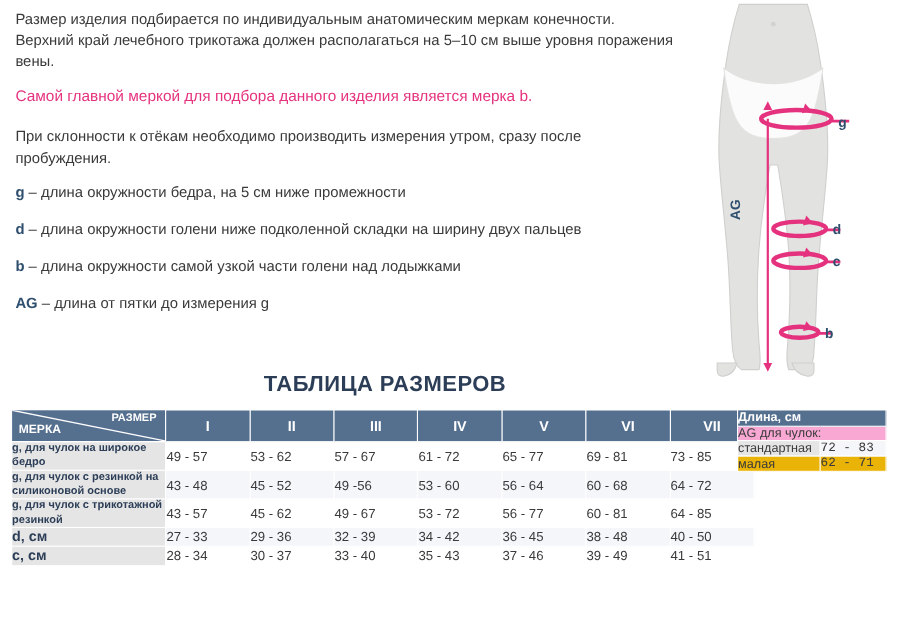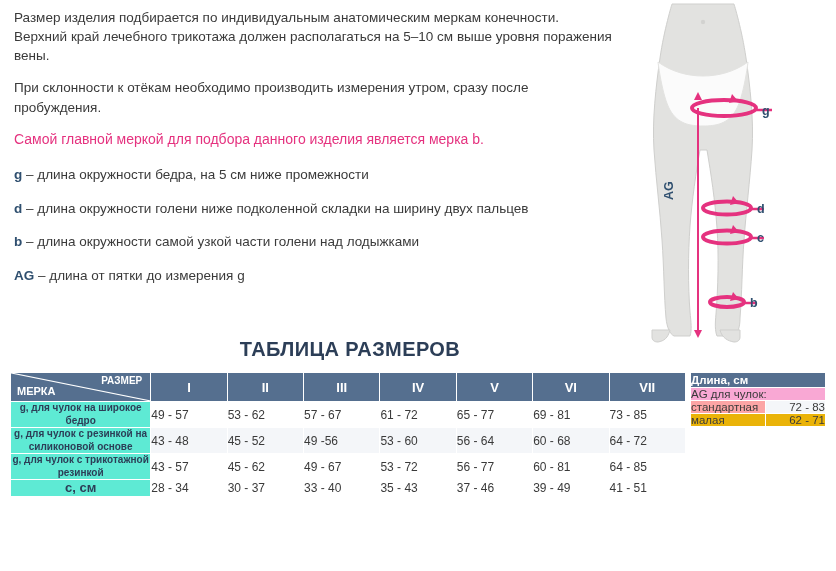--- a/index.html
+++ b/index.html
@@ -126,25 +126,24 @@
     right: 8px;
     top: 2px;
     font-size: 10px;
     font-weight: bold;
   }
   .corner-diag {
     position: absolute;
     left: 0; top: 0; right: 0; bottom: 0;
   }
   .row-label {
-    background: #5eead4;
+    background: #e5e5e5;
     color: #2c3e57;
     font-size: 10px;
     font-weight: bold;
-    text-align: center;
     padding: 4px 6px;
     line-height: 1.25;
     width: 140px;
   }
   .row-label.big {
     font-size: 13px;
   }
   .val-cell {
     background: #ffffff;
     color: #3a3a3a;
@@ -153,21 +152,21 @@
     text-align: left;
     width: 76px;
   }
   .row-alt .val-cell {
     background: #f4f6f9;
   }
 
   
   .side-table {
     position: absolute;
-    left: 690px;
+    left: 670px;
     top: 372px;
     width: 136px;
     border-collapse: collapse;
     font-size: 11.5px;
   }
   .side-table td, .side-table th {
     border: 1px solid #ffffff;
     padding: 0;
   }
   .side-hdr {
@@ -180,46 +179,47 @@
     height: 14px;
   }
   .side-sub {
     background: #f9a8d4;
     color: #3a3a3a;
     font-size: 11.5px;
     padding: 7px 8px;
     font-weight: normal;
   }
   .side-name {
-    background: #fca5a5;
+    background: #e5e5e5;
     color: #3a3a3a;
     font-size: 11.5px;
     padding: 6px 8px;
     width: 74px;
   }
   .side-val {
     background: #f4f6f9;
     color: #3a3a3a;
     font-size: 11.5px;
     padding: 6px 8px;
-    text-align: right;
+    text-align: left;
+    font-family: Liberation Mono, monospace;
   }
   .side-name.alt, .side-val.alt {
     background: #eab308;
   }
 </style>
 </head>
 <body>
 
 <div class="page">
 
   <div class="text-col">
     <div class="para">Размер изделия подбирается по индивидуальным анатомическим меркам конечности. Верхний край лечебного трикотажа должен располагаться на 5–10 см выше уровня поражения вены.</div>
+    <div class="para highlight">Самой главной меркой для подбора данного изделия является мерка b.</div>
     <div class="para">При склонности к отёкам необходимо производить измерения утром, сразу после пробуждения.</div>
-    <div class="para highlight">Самой главной меркой для подбора данного изделия является мерка b.</div>
 
     <div class="legend-row">
       <span class="legend-key">g</span><span> – длина окружности бедра, на 5 см ниже промежности</span>
     </div>
     <div class="legend-row">
       <span class="legend-key">d</span><span> – длина окружности голени ниже подколенной складки на ширину двух пальцев</span>
     </div>
     <div class="legend-row">
       <span class="legend-key">b</span><span> – длина окружности самой узкой части голени над лодыжками</span>
     </div>
@@ -325,20 +325,30 @@
       <td class="row-label">g, для чулок с трикотажной резинкой</td>
       <td class="val-cell">43 - 57</td>
       <td class="val-cell">45 - 62</td>
       <td class="val-cell">49 - 67</td>
       <td class="val-cell">53 - 72</td>
       <td class="val-cell">56 - 77</td>
       <td class="val-cell">60 - 81</td>
       <td class="val-cell">64 - 85</td>
     </tr>
 
+    <tr class="row-alt">
+      <td class="row-label big">d, см</td>
+      <td class="val-cell">27 - 33</td>
+      <td class="val-cell">29 - 36</td>
+      <td class="val-cell">32 - 39</td>
+      <td class="val-cell">34 - 42</td>
+      <td class="val-cell">36 - 45</td>
+      <td class="val-cell">38 - 48</td>
+      <td class="val-cell">40 - 50</td>
+    </tr>
 
     <tr>
       <td class="row-label big">c, см</td>
       <td class="val-cell">28 - 34</td>
       <td class="val-cell">30 - 37</td>
       <td class="val-cell">33 - 40</td>
       <td class="val-cell">35 - 43</td>
       <td class="val-cell">37 - 46</td>
       <td class="val-cell">39 - 49</td>
       <td class="val-cell">41 - 51</td>

